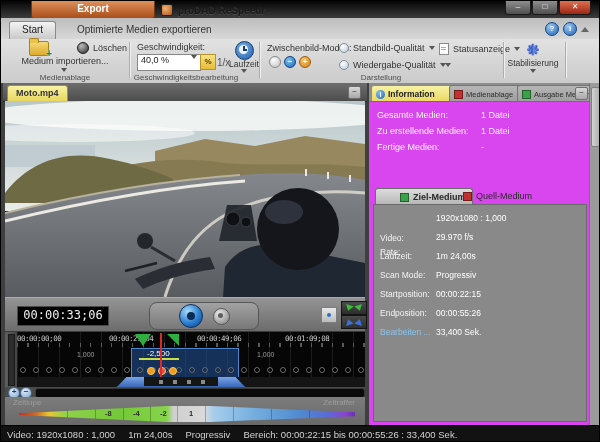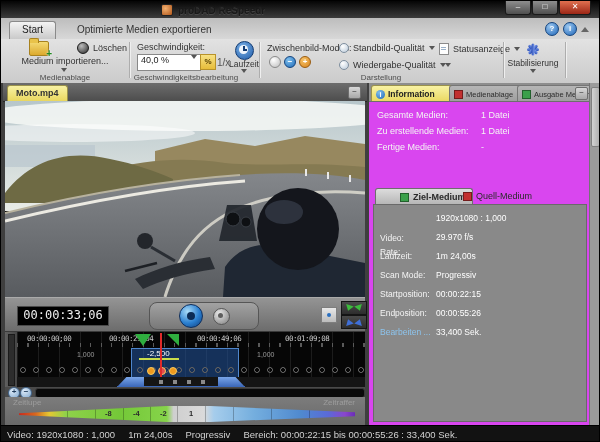--- a/index.html
+++ b/index.html
@@ -154,20 +154,21 @@
   
   .statusbar{left:0;top:424px;width:598px;height:16px;background:#121212;border-top:1px solid #000;
              display:flex;align-items:center;gap:13px;padding-left:6px;font-size:9.5px;color:#d2d2d2;}
 </style>
 </head>
 <body>
 
 <div class="window">
 
   <div class="abs titlebar">
+    <div class="abs export-tab">Export</div>
     <div class="abs app-title">
       <div class="app-icon" style="position:relative;"></div>
       <span>proDAD ReSpeedr</span>
     </div>
     <div class="abs winbtns">
       <div class="wbtn">–</div>
       <div class="wbtn">□</div>
       <div class="wbtn close">✕</div>
     </div>
   </div>
@@ -314,21 +315,21 @@
       </div>
       <div class="abs mark-btn" style="top:17px;">
         <div class="tri-b tb1"></div>
         <div class="tri-b tb2"></div>
       </div>
     </div>
 
     <div class="abs timeline">
       <div class="abs tl-leftstrip"></div>
       <div class="abs tl-content">
-        <div class="abs ruler-label" style="left:10px;">00:00:00;00</div>
+        <div class="abs ruler-label" style="left:0;">00:00:00;00</div>
         <div class="abs ruler-label" style="left:92px;">00:00:29;04</div>
         <div class="abs ruler-label" style="left:180px;">00:00:49;06</div>
         <div class="abs ruler-label" style="left:268px;">00:01:09;08</div>
         <div class="abs ruler-ticks"></div>
         <div class="abs speedval" style="left:60px;top:19px;">1,000</div>
         <div class="abs selection" style="left:114px;width:106px;"></div>
         <div class="abs greenline" style="left:122px;width:40px;"></div>
         <div class="abs selspeed" style="left:130px;top:17px;">-2,500</div>
         <div class="abs speedval" style="left:240px;top:19px;">1,000</div>
         <div class="abs dotsrow"></div>

